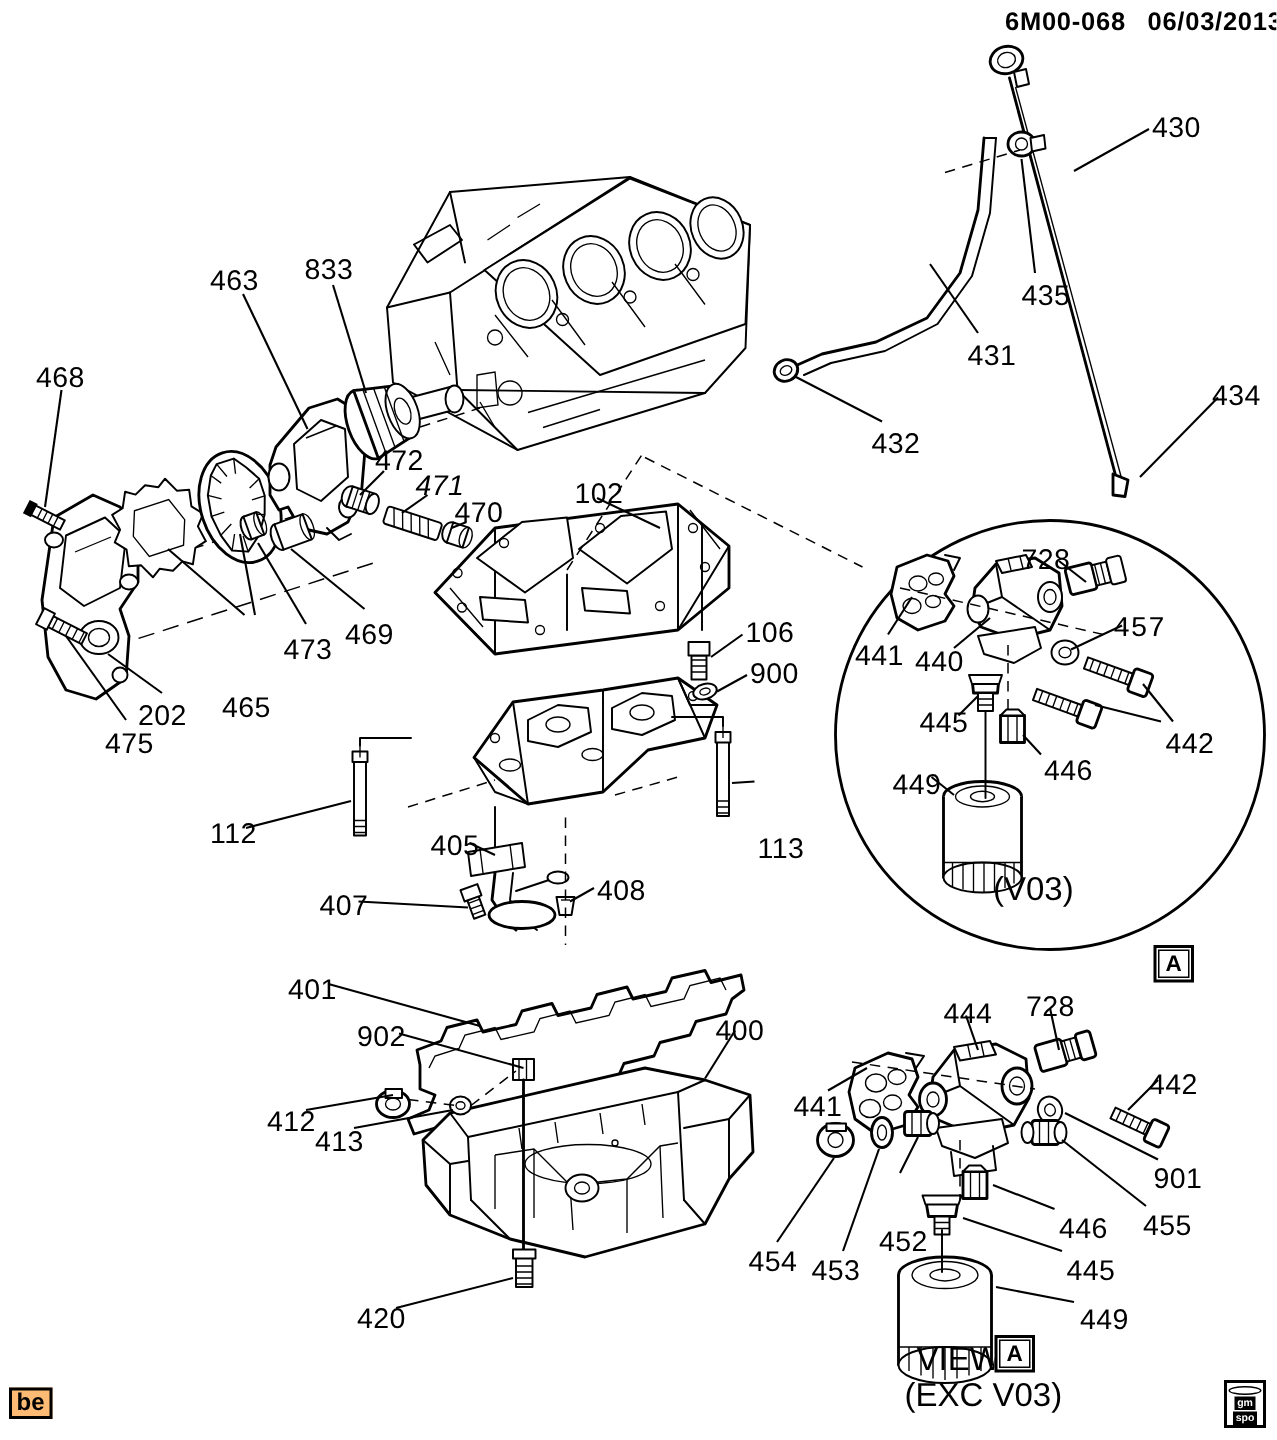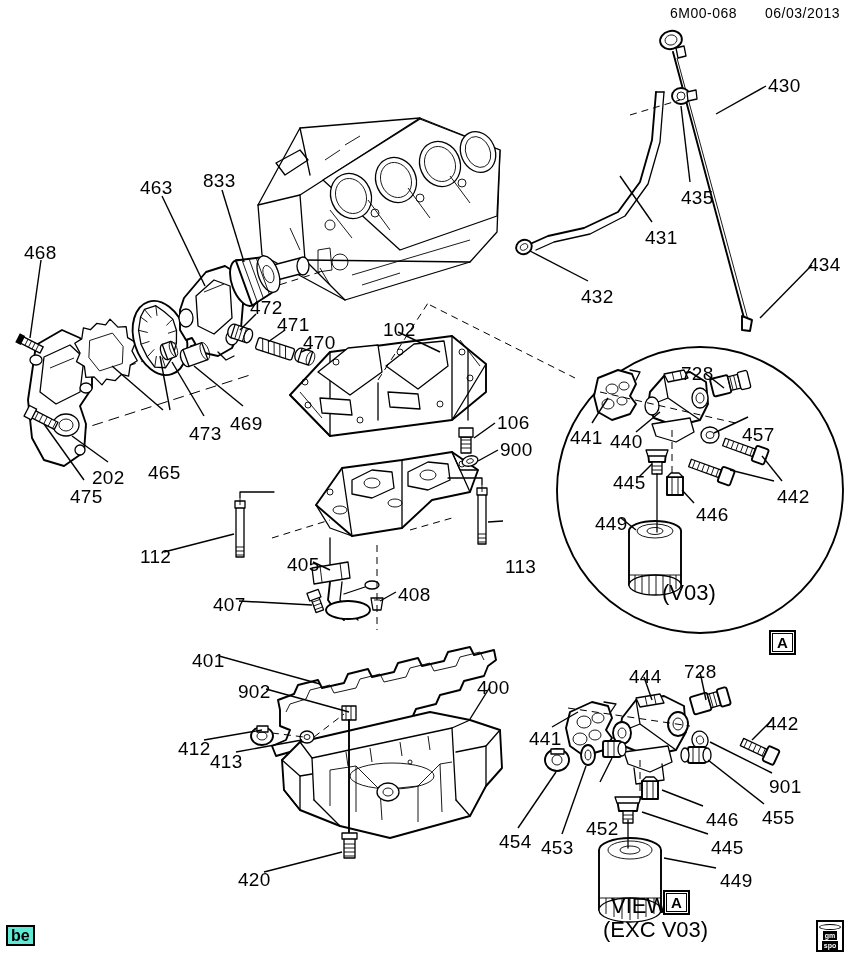--- a/index.html
+++ b/index.html
@@ -1,32 +1,32 @@
 <!DOCTYPE html>
 <html><head>
 <meta charset="utf-8">
 <title>Engine Oil Pump &amp; Pan Parts Diagram</title>
 <style>
   html,body{margin:0;padding:0;background:#ffffff;}
   body{font-family:"Liberation Sans",sans-serif;color:#000;}
   #sheet{position:relative;width:851px;height:960px;background:#fff;overflow:hidden;}
 
-  .hdr{position:absolute;font-size:14px;letter-spacing:.5px;white-space:nowrap;}
+  .hdr{position:absolute;font-size:17px;letter-spacing:.5px;white-space:nowrap;font-weight:bold;}
 
   
   .lbl{position:absolute;font-size:19px;font-weight:400;letter-spacing:.3px;
        white-space:nowrap;line-height:1;}
   .cap{position:absolute;font-size:22px;white-space:nowrap;line-height:1.15;text-align:center;}
 
   
   .boxA{position:absolute;border:2px solid #000;padding:1px;background:#fff;}
   .boxA i{display:block;border:1.5px solid #000;font-style:normal;font-size:15px;
           line-height:15px;padding:1px 4px;font-weight:700;}
   .bemark{position:absolute;border:2.5px solid #000;padding:0 3px;font-size:16px;
-          font-weight:700;line-height:17px;background:#5eead4;}
+          font-weight:700;line-height:17px;background:#fdba74;}
   .spo{position:absolute;width:28px;height:32px;border:2.5px solid #000;background:#fff;
        display:flex;flex-direction:column;align-items:center;justify-content:flex-start;
        padding-top:2px;box-sizing:border-box;}
   .spo .ell{width:20px;height:8px;border:1.5px solid #000;border-radius:50%;background:#fff;}
   .spo .txt{font-size:7px;font-weight:700;line-height:7px;background:#000;color:#fff;
             padding:1px 2px;margin-top:1px;text-align:center;}
 
   svg.art{position:absolute;left:0;top:0;width:851px;height:960px;overflow:visible;}
   svg.art *{vector-effect:non-scaling-stroke;}
   .ln{fill:none;stroke:#000;stroke-width:1.3;stroke-linejoin:round;stroke-linecap:round;}
@@ -536,21 +536,21 @@
       <path d="M562 834 L586 766"></path>
       <path d="M518 828 L556 772"></path>
       <path d="M716 868 L664 858"></path>
     </g>
   </svg>
 
   <div class="lbl" style="left:24px;top:243px;">468</div>
   <div class="lbl" style="left:140px;top:178px;">463</div>
   <div class="lbl" style="left:203px;top:171px;">833</div>
   <div class="lbl" style="left:250px;top:298px;">472</div>
-  <div class="lbl" style="left:277px;top:315px;">471</div>
+  <div class="lbl" style="left:277px;top:315px;font-style:italic;">471</div>
   <div class="lbl" style="left:303px;top:333px;">470</div>
   <div class="lbl" style="left:148px;top:418px;margin-top:45px;">465</div>
   <div class="lbl" style="left:189px;top:424px;">473</div>
   <div class="lbl" style="left:230px;top:414px;">469</div>
   <div class="lbl" style="left:92px;top:468px;">202</div>
   <div class="lbl" style="left:70px;top:487px;">475</div>
 
   <div class="lbl" style="left:768px;top:76px;">430</div>
   <div class="lbl" style="left:681px;top:188px;">435</div>
   <div class="lbl" style="left:645px;top:228px;">431</div>
@@ -570,21 +570,21 @@
   <div class="lbl" style="left:192px;top:651px;">401</div>
   <div class="lbl" style="left:238px;top:682px;">902</div>
   <div class="lbl" style="left:178px;top:739px;">412</div>
   <div class="lbl" style="left:210px;top:752px;">413</div>
   <div class="lbl" style="left:477px;top:678px;">400</div>
   <div class="lbl" style="left:238px;top:870px;">420</div>
 
   <div class="lbl" style="left:681px;top:364px;">728</div>
   <div class="lbl" style="left:570px;top:428px;">441</div>
   <div class="lbl" style="left:610px;top:432px;">440</div>
-  <div class="lbl" style="left:742px;top:425px;">457</div>
+  <div class="lbl" style="left:742px;top:410px;font-family:Liberation Mono, monospace;">457</div>
   <div class="lbl" style="left:777px;top:487px;">442</div>
   <div class="lbl" style="left:613px;top:473px;">445</div>
   <div class="lbl" style="left:696px;top:505px;">446</div>
   <div class="lbl" style="left:595px;top:514px;">449</div>
 
   <div class="lbl" style="left:629px;top:667px;">444</div>
   <div class="lbl" style="left:684px;top:662px;">728</div>
   <div class="lbl" style="left:766px;top:714px;">442</div>
   <div class="lbl" style="left:529px;top:729px;">441</div>
   <div class="lbl" style="left:769px;top:777px;">901</div>

